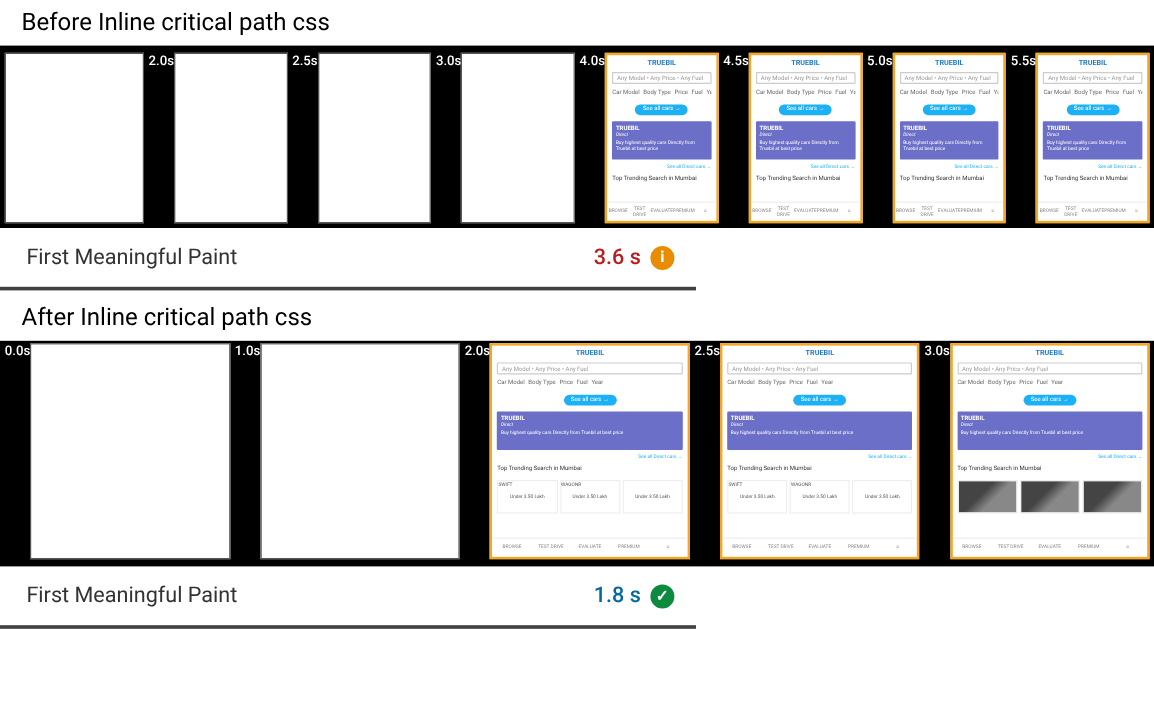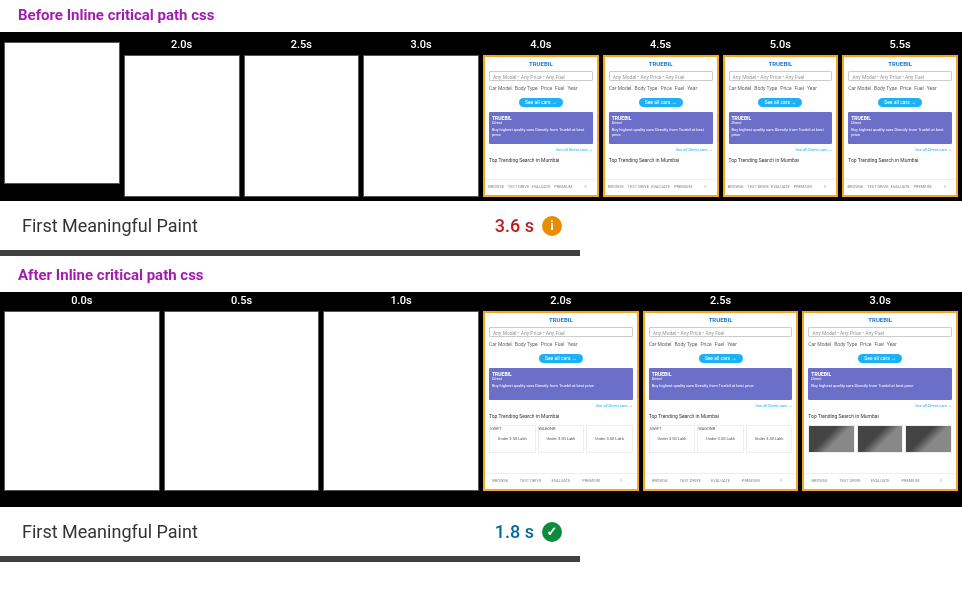--- a/index.html
+++ b/index.html
@@ -1,47 +1,47 @@
 <!DOCTYPE html>
 <html><head>
 <meta charset="utf-8">
 <style>
   * { box-sizing: border-box; margin: 0; padding: 0; }
   body { font-family: -apple-system, BlinkMacSystemFont, "Segoe UI", Roboto, Arial, sans-serif; background: #fff; width: 962px; padding: 6px 0 0 0; color: #000; }
   .section { margin-bottom: 10px; }
-  .section-title { font-size: 15px; font-weight: 700; color: #a21caf; padding: 0 0 8px 18px; }
+  .section-title { font-size: 20px; font-weight: 400; color: #000000; padding: 0 0 8px 18px; }
   .filmstrip { background: #000; padding: 6px 4px 4px 4px; display: flex; gap: 4px; overflow: hidden; }
-  .frame { flex: 1 1 0; display: flex; flex-direction: column; align-items: center; }
+  .frame { flex: 1 1 0; display: flex; flex-direction: row; align-items: flex-start; }
   .timestamp { color: #fff; font-size: 11px; font-weight: 500; margin-bottom: 4px; white-space: nowrap; }
   .thumb { width: 100%; height: 142px; background: #fff; border: 1px solid #555; position: relative; overflow: hidden; }
   .thumb.rendered { border: 2px solid #f5a623; }
   .after .thumb { height: 180px; }
   .mock-logo { position: absolute; top: 3px; left: 0; right: 0; text-align: center; font-size: 6px; font-weight: 700; color: #1e7bcc; }
   .mock-search { position: absolute; top: 14px; left: 4px; right: 4px; height: 10px; border: 1px solid #ccc; border-radius: 1px; font-size: 5px; color: #999; padding-left: 3px; line-height: 10px; white-space: nowrap; overflow: hidden; }
   .mock-pills { position: absolute; top: 28px; left: 4px; right: 4px; font-size: 5px; color: #666; display: flex; gap: 3px; white-space: nowrap; overflow: hidden; }
   .mock-cta { position: absolute; top: 41px; left: 50%; transform: translateX(-50%); width: 44px; height: 9px; background: #1cb0f6; border-radius: 5px; font-size: 5px; color: #fff; text-align: center; line-height: 9px; }
   .mock-banner { position: absolute; top: 55px; left: 4px; right: 4px; height: 32px; background: #6c6fc7; border-radius: 1px; color: #fff; font-size: 4px; padding: 3px; line-height: 1.2; overflow: hidden; }
   .mock-banner .brand { font-size: 5px; font-weight: 700; display: block; }
   .mock-banner .sub { display: block; font-style: italic; font-size: 4px; margin-bottom: 2px; }
   .mock-link { position: absolute; top: 90px; left: 4px; right: 4px; font-size: 4px; color: #1cb0f6; text-align: right; }
   .mock-trending { position: absolute; top: 100px; left: 4px; font-size: 5px; color: #333; }
   .mock-bottom { position: absolute; bottom: 2px; left: 0; right: 0; height: 14px; display: flex; justify-content: space-around; align-items: center; border-top: 1px solid #eee; font-size: 4px; color: #888; }
   .mock-bottom span { flex:1; text-align:center; }
   .after .mock-cards { position: absolute; top: 112px; left: 4px; right: 4px; display: flex; gap: 2px; }
   .after .mock-card { flex: 1; height: 28px; border: 1px solid #eee; font-size: 4px; color: #555; text-align: center; padding-top: 10px; }
   .after .mock-card.img { background: linear-gradient(135deg,#444 40%,#888 60%); }
-  .metric-row { display: flex; align-items: center; padding: 14px 18px 14px 22px; font-size: 18px; border-bottom: 6px solid #404040; max-width: 580px; }
+  .metric-row { display: flex; align-items: center; padding: 14px 18px 14px 22px; font-size: 18px; border-bottom: 3px solid #404040; max-width: 580px; }
   .metric-label { flex: 1; color: #333; }
   .metric-value { font-weight: 500; margin-right: 8px; }
   .metric-value.warn { color: #b91c1c; }
   .metric-value.pass { color: #0369a1; }
   .metric-icon { width: 20px; height: 20px; display: inline-flex; align-items: center; justify-content: center; border-radius: 50%; font-size: 13px; font-weight: 700; color: #fff; }
   .metric-icon.warn { background: #e88c02; }
   .metric-icon.pass { background: #0c8a3d; }
-  .after-section .filmstrip { padding: 2px 4px 16px 4px; }
+  .after-section .filmstrip { padding: 2px 4px 6px 4px; }
   .redline { position:absolute; left:-1px; top:0; bottom:0; width:1px; background:#d00; }
 </style>
 </head>
 <body>
 
 <div class="section">
   <div class="section-title">Before Inline critical path css</div>
   <div class="filmstrip" id="before-filmstrip">
       <div class="frame">
         <div class="timestamp"></div>
@@ -178,26 +178,20 @@
 <div class="section after-section after">
   <div class="section-title">After Inline critical path css</div>
   <div class="filmstrip" id="after-filmstrip">
       <div class="frame">
         <div class="timestamp">0.0s</div>
         <div class="thumb">
           <div class="redline"></div>
         </div>
       </div>
       <div class="frame">
-        <div class="timestamp">0.5s</div>
-        <div class="thumb">
-          <div class="redline"></div>
-        </div>
-      </div>
-      <div class="frame">
         <div class="timestamp">1.0s</div>
         <div class="thumb">
           <div class="redline"></div>
         </div>
       </div>
       <div class="frame">
         <div class="timestamp">2.0s</div>
         <div class="thumb rendered">
           <div class="mock-logo">TRUEBIL</div>
           <div class="mock-search">Any Model • Any Price • Any Fuel</div>

